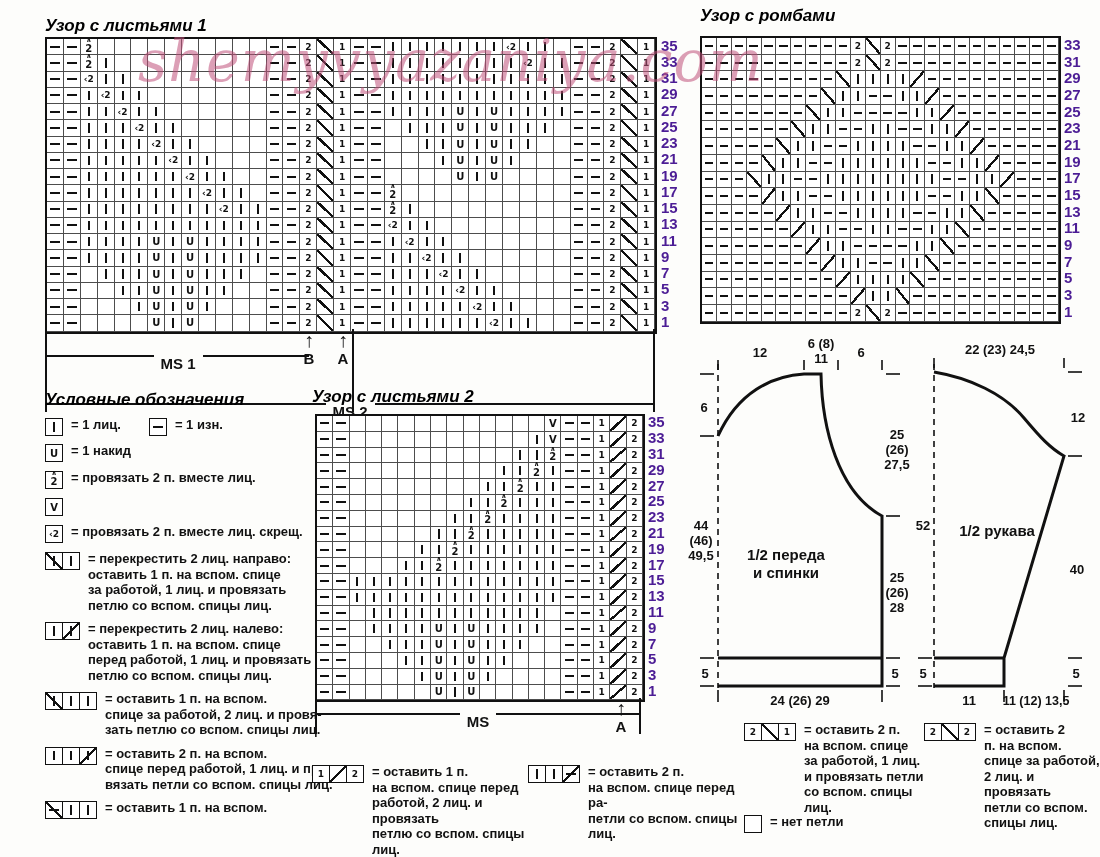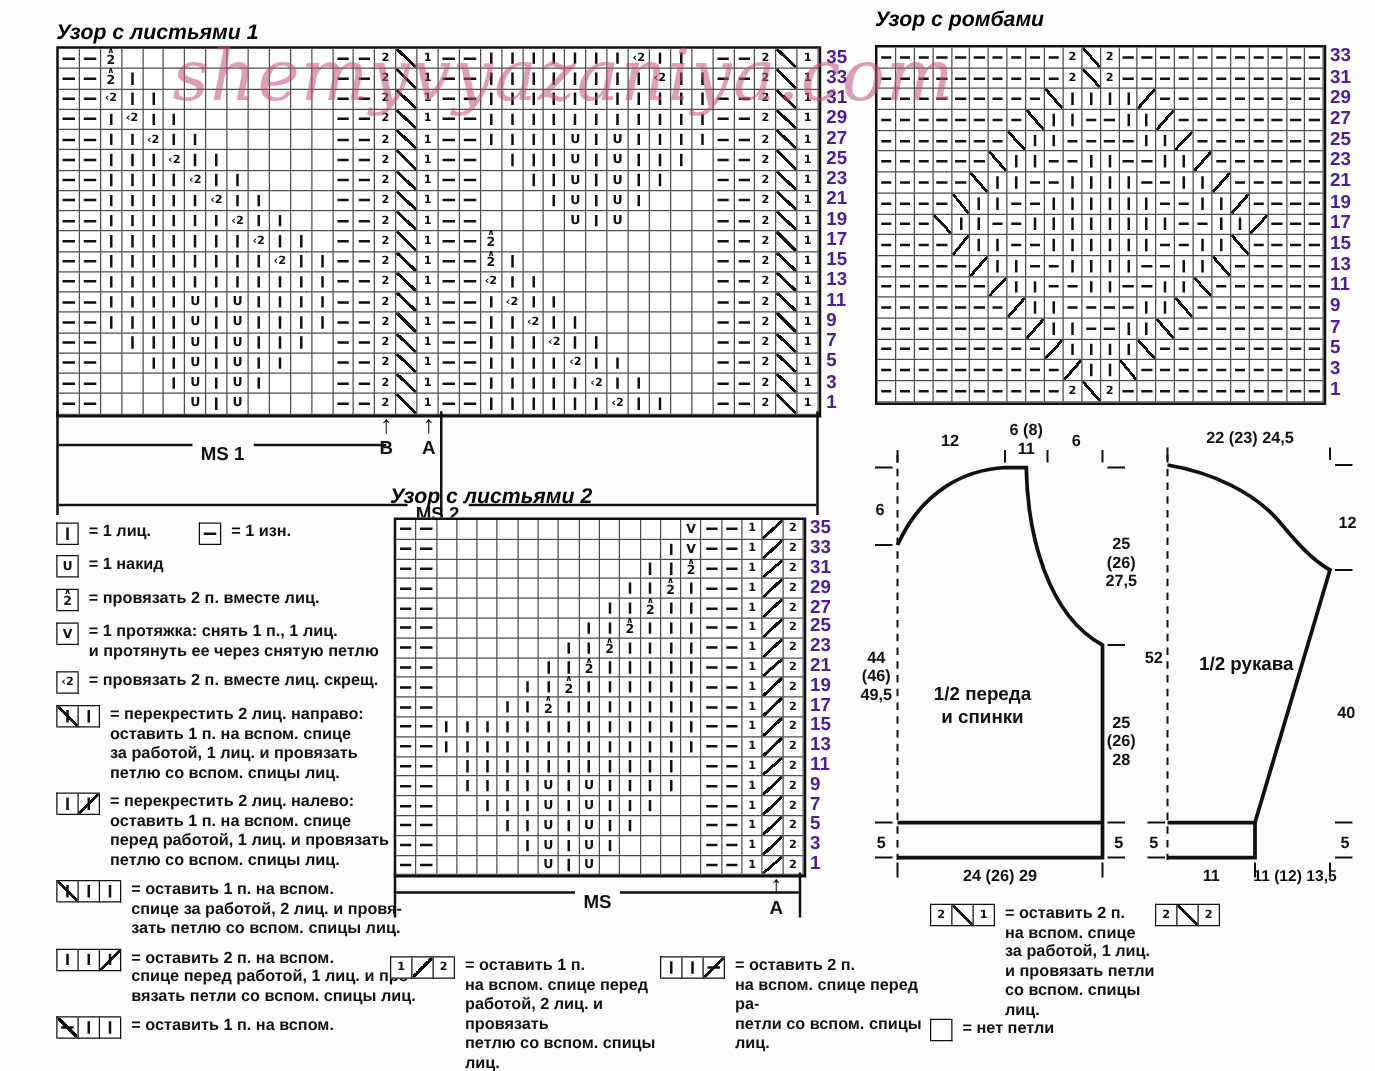--- a/index.html
+++ b/index.html
@@ -3524,21 +3524,22 @@
       <i class="msline"></i>
       <span>MS</span>
       <i class="msline"></i>
     </div>
     <div class="arrow" style="left:290px;top:0">
       <span class="up">↑</span>
       <span>A</span>
     </div>
   </div>
 
-  <div class="lg-col" style="left:45px;top:417px;display:flex;gap:38px">
+  <div class="sec-title" style="left:45px;top:390px">Условные обозначения</div>
+  <div class="lg-col" style="left:45px;top:417px;display:flex;gap:28px">
     <div id="lg-a">
         <div class="lg-item">
           <span class="lg-sym">
             <div class="cell">
               <i class="vbar"></i>
             </div>
           </span>
           <span class="lg-txt">
             <div>= 1 лиц.</div>
           </span>
@@ -3570,24 +3571,20 @@
         <span class="lg-sym">
           <div class="cell hat">2</div>
         </span>
         <span class="lg-txt">
           <div>= провязать 2 п. вместе лиц.</div>
         </span>
       </div>
       <div class="lg-item">
         <span class="lg-sym">
           <div class="cell">V</div>
-        </span>
-        <span class="lg-txt">
-          <div>= 1 протяжка: снять 1 п., 1 лиц.</div>
-          <div>и протянуть ее через снятую петлю</div>
         </span>
       </div>
       <div class="lg-item">
         <span class="lg-sym">
           <div class="cell sm">‹2</div>
         </span>
         <span class="lg-txt">
           <div>= провязать 2 п. вместе лиц. скрещ.</div>
         </span>
       </div>
@@ -3750,20 +3747,28 @@
       </div>
     </div>
   <div id="lg-r16" class="lg-col" style="left:924px;top:722px;width:176px">
       <div class="lg-item">
         <span class="lg-sym">
           <div class="cell sm">2</div>
           <div class="cell">
             <i class="dgr"></i>
           </div>
           <div class="cell sm">2</div>
+        </span>
+        <span class="lg-txt">
+          <div>= оставить 2</div>
+          <div>п. на вспом.</div>
+          <div>спице за работой,</div>
+          <div>2 лиц. и провязать</div>
+          <div>петли со вспом.</div>
+          <div>спицы лиц.</div>
         </span>
       </div>
     </div>
 
   <svg class="abs" style="left:686px;top:336px" width="230" height="382" viewBox="0 0 230 382">
     <line x1="32" y1="28" x2="32" y2="352" stroke="#111" stroke-width="1.6" stroke-dasharray="6 5"></line>
     <path d="M32,100 C52,56 86,40 118,38 L135,38 C136,92 152,156 196,180 L196,350 L32,350" fill="none" stroke="#111" stroke-width="3"></path>
     <line x1="32" y1="322" x2="196" y2="322" stroke="#111" stroke-width="3"></line>
     <g stroke="#111" stroke-width="1.6">
       <line x1="32" y1="24" x2="32" y2="34"></line>

